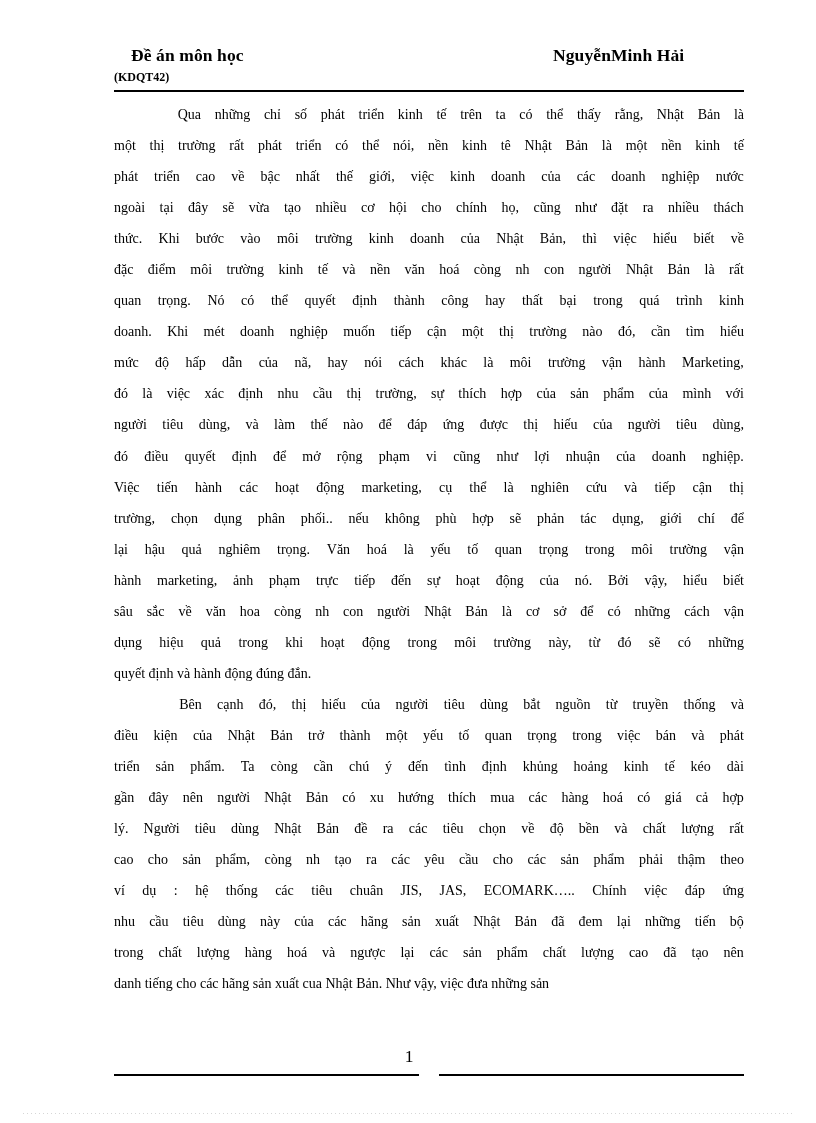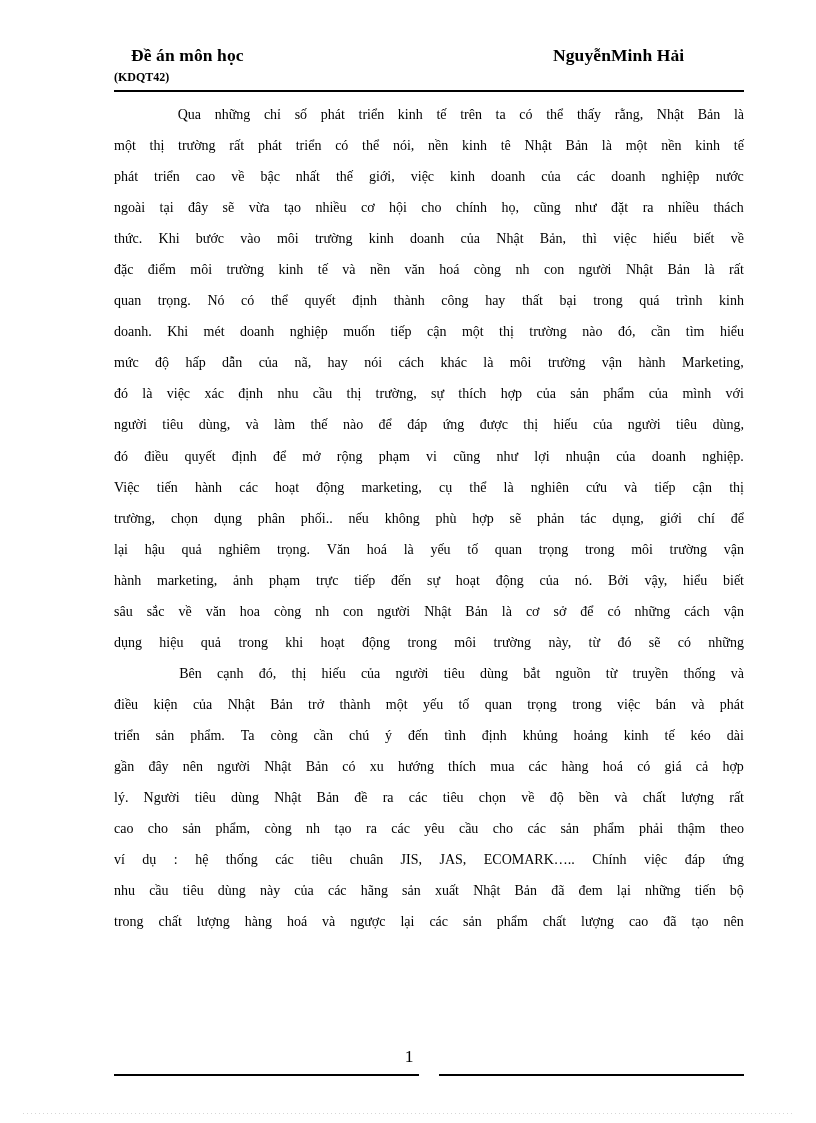--- a/index.html
+++ b/index.html
@@ -502,20 +502,21 @@
           <span>trong</span>
           <span>môi</span>
           <span>trường</span>
           <span>này,</span>
           <span>từ</span>
           <span>đó</span>
           <span>sẽ</span>
           <span>có</span>
           <span>những</span>
         </div>
+        <div class="line last">quyết định và hành động đúng đắn.</div>
       </div>
       <div class="para">
         <div class="line just indent">
           <span>Bên</span>
           <span>cạnh</span>
           <span>đó,</span>
           <span>thị</span>
           <span>hiếu</span>
           <span>của</span>
           <span>người</span>
@@ -675,20 +676,21 @@
           <span>các</span>
           <span>sản</span>
           <span>phẩm</span>
           <span>chất</span>
           <span>lượng</span>
           <span>cao</span>
           <span>đã</span>
           <span>tạo</span>
           <span>nên</span>
         </div>
+        <div class="line last">danh tiếng cho các hãng sản xuất cua Nhật Bản. Như vậy, việc đưa những sản</div>
       </div>
     </div>
 
   <div class="footer-pageno">1</div>
   <div class="footer-rule-left"></div>
   <div class="footer-rule-right"></div>
 
   <div class="scan-artifact"></div>
 </div>
 

